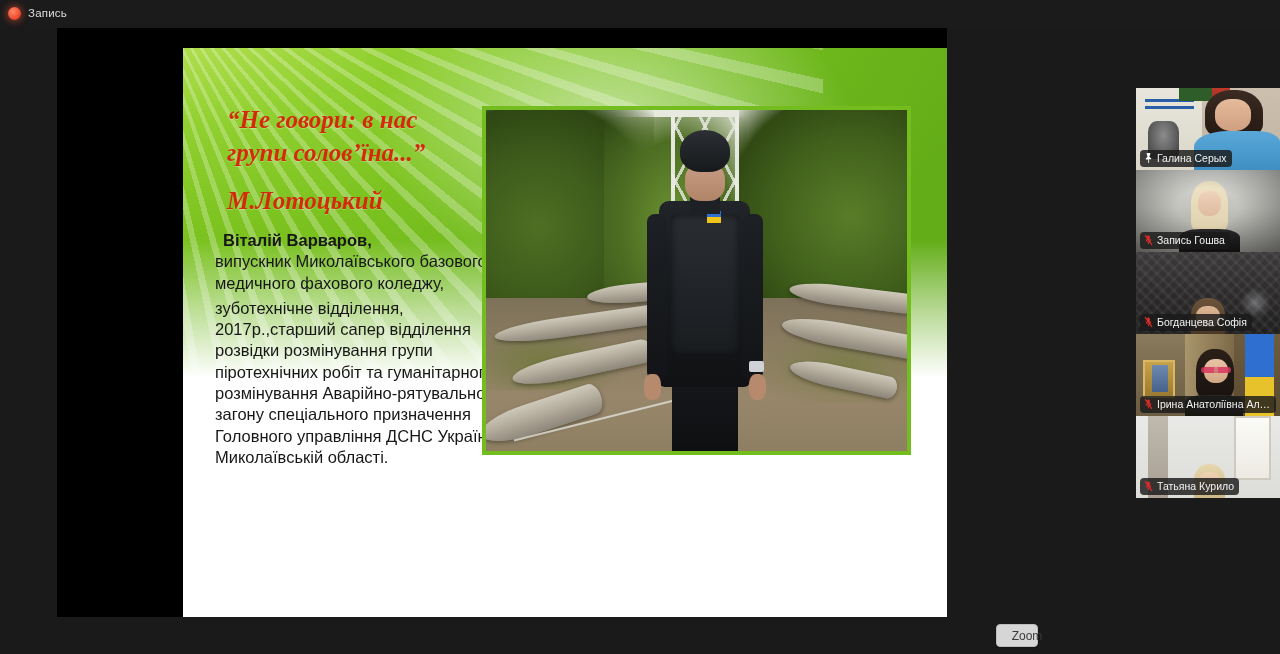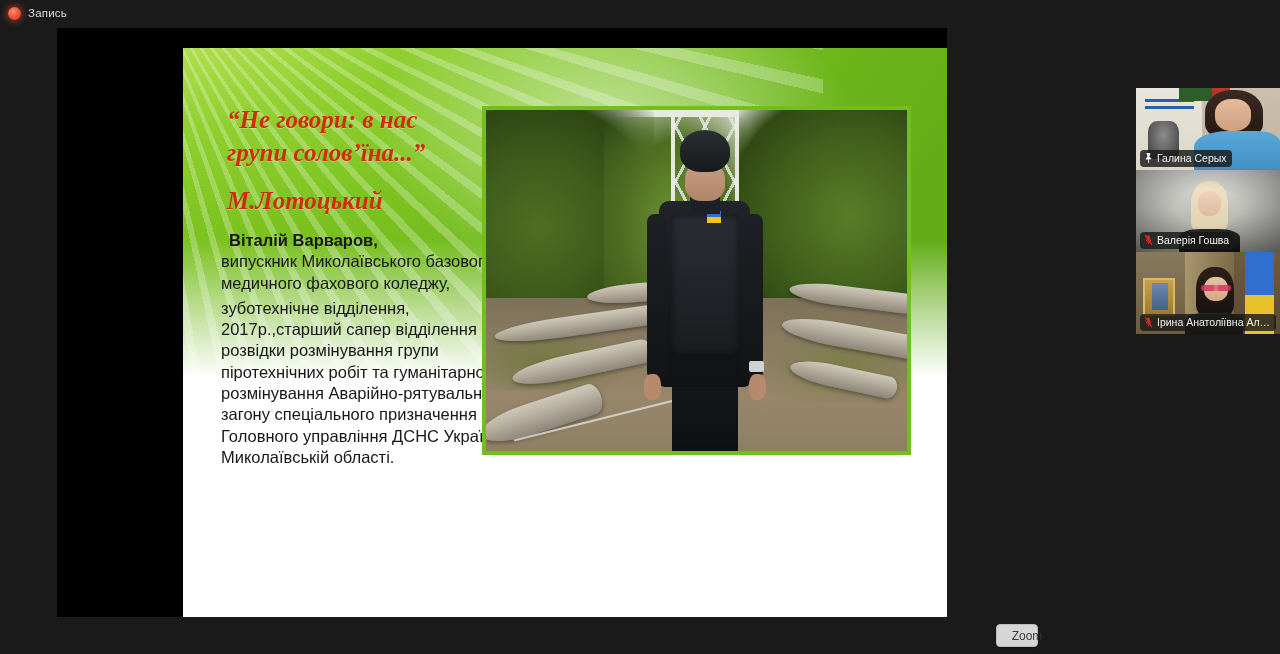--- a/index.html
+++ b/index.html
@@ -68,21 +68,21 @@
     color:#d32b0a; font-style:italic; font-weight:700;
     font-size:25px; line-height:1.30;
     text-shadow:0 1px 0 rgba(255,255,255,.25);
     font-family:"Liberation Serif", serif;
   }
   #quote .qline { display:block; white-space:nowrap; }
   #quote-author { display:block; white-space:nowrap;margin-top:16px; }
 
   
   #body-text {
-    position:absolute; left:38px; top:182px; width:300px;
+    position:absolute; left:32px; top:182px; width:300px;
     color:#171717; font-size:16.5px; line-height:1.29;
   }
   #person-name { font-weight:700; display:block; padding-left:8px; }
   #para-1, #para-2 { display:block; }
   #para-2 { margin-top:4px; }
 
   
   #photo {
     position:absolute; left:299px; top:58px; width:429px; height:349px;
     border:4px solid #74bd1e; background:#6a6152; overflow:hidden;
@@ -402,24 +402,41 @@
       <div class="s-person" id="t3-body"></div>
       <div id="t3-dark"></div>
     </div>
     <div class="nameplate">
       <svg class="mic-muted" viewBox="0 0 10 13">
         <path d="M5 1.4a1.5 1.5 0 0 1 1.5 1.5v3.2A1.5 1.5 0 0 1 5 7.6a1.5 1.5 0 0 1-1.5-1.5V2.9A1.5 1.5 0 0 1 5 1.4z" fill="#e02b2b"></path>
         <path d="M2.4 5.7v.6a2.6 2.6 0 0 0 5.2 0v-.6" stroke="#e02b2b" stroke-width="1" fill="none"></path>
         <path d="M5 8.9v2.2" stroke="#e02b2b" stroke-width="1"></path>
         <path d="M1.2 1.1 L8.8 11.9" stroke="#e02b2b" stroke-width="1.3"></path>
       </svg>
-      <span class="nm">Валерія Гошва</span>
-    </div>
-  </div>
-
+      <span class="nm">Запись Гошва</span>
+    </div>
+  </div>
+
+  <div class="tile">
+    <div class="tile-scene">
+      <div class="s-wall" id="t4-wall"></div>
+      <div id="t4-light"></div>
+      <div class="s-person" id="t4-hair"></div>
+      <div class="s-person" id="t4-face"></div>
+    </div>
+    <div class="nameplate">
+      <svg class="mic-muted" viewBox="0 0 10 13">
+        <path d="M5 1.4a1.5 1.5 0 0 1 1.5 1.5v3.2A1.5 1.5 0 0 1 5 7.6a1.5 1.5 0 0 1-1.5-1.5V2.9A1.5 1.5 0 0 1 5 1.4z" fill="#e02b2b"></path>
+        <path d="M2.4 5.7v.6a2.6 2.6 0 0 0 5.2 0v-.6" stroke="#e02b2b" stroke-width="1" fill="none"></path>
+        <path d="M5 8.9v2.2" stroke="#e02b2b" stroke-width="1"></path>
+        <path d="M1.2 1.1 L8.8 11.9" stroke="#e02b2b" stroke-width="1.3"></path>
+      </svg>
+      <span class="nm">Богданцева Софія</span>
+    </div>
+  </div>
 
   <div class="tile">
     <div class="tile-scene">
       <div class="s-wall" id="t5-wall"></div>
       <div id="t5-left"></div>
         <div id="t5-icon"></div>
         <div id="t5-icon-in"></div>
       <div id="t5-curtain"></div>
         <div id="t5-flag"></div>
       <div class="s-person" id="t5-hair"></div>
@@ -431,14 +448,32 @@
       <svg class="mic-muted" viewBox="0 0 10 13">
         <path d="M5 1.4a1.5 1.5 0 0 1 1.5 1.5v3.2A1.5 1.5 0 0 1 5 7.6a1.5 1.5 0 0 1-1.5-1.5V2.9A1.5 1.5 0 0 1 5 1.4z" fill="#e02b2b"></path>
         <path d="M2.4 5.7v.6a2.6 2.6 0 0 0 5.2 0v-.6" stroke="#e02b2b" stroke-width="1" fill="none"></path>
         <path d="M5 8.9v2.2" stroke="#e02b2b" stroke-width="1"></path>
         <path d="M1.2 1.1 L8.8 11.9" stroke="#e02b2b" stroke-width="1.3"></path>
       </svg>
       <span class="nm">Ірина Анатоліївна Але…</span>
     </div>
   </div>
 
+  <div class="tile">
+    <div class="tile-scene">
+      <div class="s-wall" id="t6-wall"></div>
+      <div id="t6-door"></div>
+        <div id="t6-window"></div>
+      <div class="s-person" id="t6-hair"></div>
+      <div class="s-person" id="t6-face"></div>
+    </div>
+    <div class="nameplate">
+      <svg class="mic-muted" viewBox="0 0 10 13">
+        <path d="M5 1.4a1.5 1.5 0 0 1 1.5 1.5v3.2A1.5 1.5 0 0 1 5 7.6a1.5 1.5 0 0 1-1.5-1.5V2.9A1.5 1.5 0 0 1 5 1.4z" fill="#e02b2b"></path>
+        <path d="M2.4 5.7v.6a2.6 2.6 0 0 0 5.2 0v-.6" stroke="#e02b2b" stroke-width="1" fill="none"></path>
+        <path d="M5 8.9v2.2" stroke="#e02b2b" stroke-width="1"></path>
+        <path d="M1.2 1.1 L8.8 11.9" stroke="#e02b2b" stroke-width="1.3"></path>
+      </svg>
+      <span class="nm">Татьяна Курило</span>
+    </div>
+  </div>
 
 </div>
 
 </body></html>

